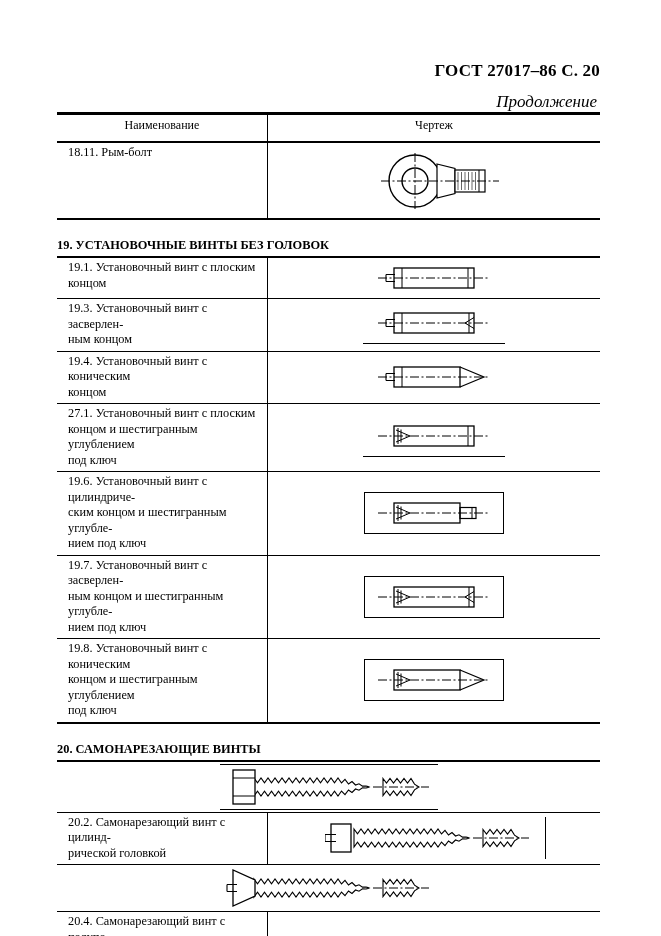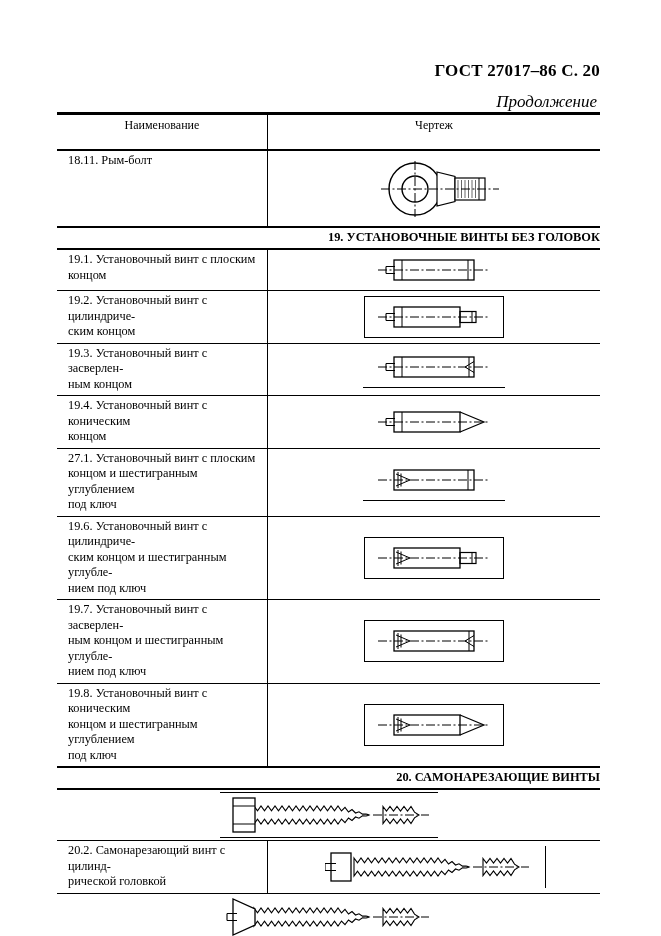--- a/index.html
+++ b/index.html
@@ -18,33 +18,33 @@
   }
   .doc-table{
     position:absolute;top:112px;left:57px;width:543px;
     border-top:3px solid #000;border-bottom:3px solid #000;
     font-size:12.3px;
   }
   .doc-table::after{ 
     content:"";position:absolute;left:211px;bottom:-18px;width:1px;height:15px;background:#000;
   }
   .thead{display:flex;border-bottom:2.5px solid #000;}
-  .th{padding:3px 0 16px;text-align:center;font-size:12px;}
+  .th{padding:3px 0 8px;text-align:center;font-size:12px;}
   .th-name{width:211px;border-right:1px solid #000;box-sizing:border-box;}
   .th-draw{flex:1;}
   .row{display:flex;border-bottom:1px solid #000;}
   .row:last-child{border-bottom:0;}
   .cell-name{
     width:211px;border-right:1px solid #000;box-sizing:border-box;
     padding:2px 6px 3px 11px;line-height:15.5px;white-space:pre-line;
   }
   .cell-draw{flex:1;display:flex;align-items:center;justify-content:center;padding:2px 0;}
   .section-row{
     border-top:1px solid #000;border-bottom:2px solid #000;
-    text-align:right;font-weight:bold;font-size:12.4px;padding:2px 0 3px;
+    text-align:left;font-weight:bold;font-size:12.4px;padding:18px 0 3px;
   }
   .f-none{padding:1px 2px;}
   .f-box{border:1px solid #000;padding:3px 9px;}
   .f-underline{border-bottom:1px solid #000;padding:0 11px 3px;}
   .f-topbottom{border-top:1px solid #000;border-bottom:1px solid #000;padding:2px 5px;}
   .f-right{border-right:1px solid #000;padding:1px 12px 1px 2px;}
   svg{display:block;}
 </style>
 </head>
 <body>
@@ -90,36 +90,20 @@
               <rect x="20" y="7" width="80" height="20" fill="white" stroke="black" stroke-width="1.3"></rect>
               <line x1="4" y1="17" x2="116" y2="17" stroke="black" stroke-width="1" stroke-dasharray="9 2.5 2 2.5"></line>
               <path d="M12 13.5 H21 M12 20.5 H21 M12 13.5 V20.5" stroke="black" stroke-width="1.1" fill="none"></path>
               <line x1="28" y1="7" x2="28" y2="27" stroke="black" stroke-width="1"></line>
               <line x1="94" y1="7" x2="94" y2="27" stroke="black" stroke-width="1"></line>
             </svg>
           </div>
         </div>
       </div>
       <div class="row">
-        <div class="cell-name">19.2. Установочный винт с цилиндриче-
-ским концом</div>
-        <div class="cell-draw">
-          <div class="f-box">
-            <svg width="120" height="34" viewBox="0 0 120 34" fill="none" stroke="black">
-              <rect x="20" y="7" width="66" height="20" fill="white" stroke="black" stroke-width="1.3"></rect>
-              <line x1="4" y1="17" x2="116" y2="17" stroke="black" stroke-width="1" stroke-dasharray="9 2.5 2 2.5"></line>
-              <path d="M12 13.5 H21 M12 20.5 H21 M12 13.5 V20.5" stroke="black" stroke-width="1.1" fill="none"></path>
-              <line x1="28" y1="7" x2="28" y2="27" stroke="black" stroke-width="1"></line>
-              <rect x="86" y="11.5" width="16" height="11" fill="none" stroke="black" stroke-width="1.2"></rect>
-              <line x1="98" y1="11.5" x2="98" y2="22.5" stroke="black" stroke-width="1"></line>
-            </svg>
-          </div>
-        </div>
-      </div>
-      <div class="row">
         <div class="cell-name">19.3. Установочный винт с засверлен-
 ным концом</div>
         <div class="cell-draw">
           <div class="f-underline">
             <svg width="120" height="34" viewBox="0 0 120 34" fill="none" stroke="black">
               <rect x="20" y="7" width="80" height="20" fill="white" stroke="black" stroke-width="1.3"></rect>
               <line x1="4" y1="17" x2="116" y2="17" stroke="black" stroke-width="1" stroke-dasharray="9 2.5 2 2.5"></line>
               <path d="M12 13.5 H21 M12 20.5 H21 M12 13.5 V20.5" stroke="black" stroke-width="1.1" fill="none"></path>
               <line x1="28" y1="7" x2="28" y2="27" stroke="black" stroke-width="1"></line>
               <line x1="95" y1="7" x2="95" y2="27" stroke="black" stroke-width="1"></line>

